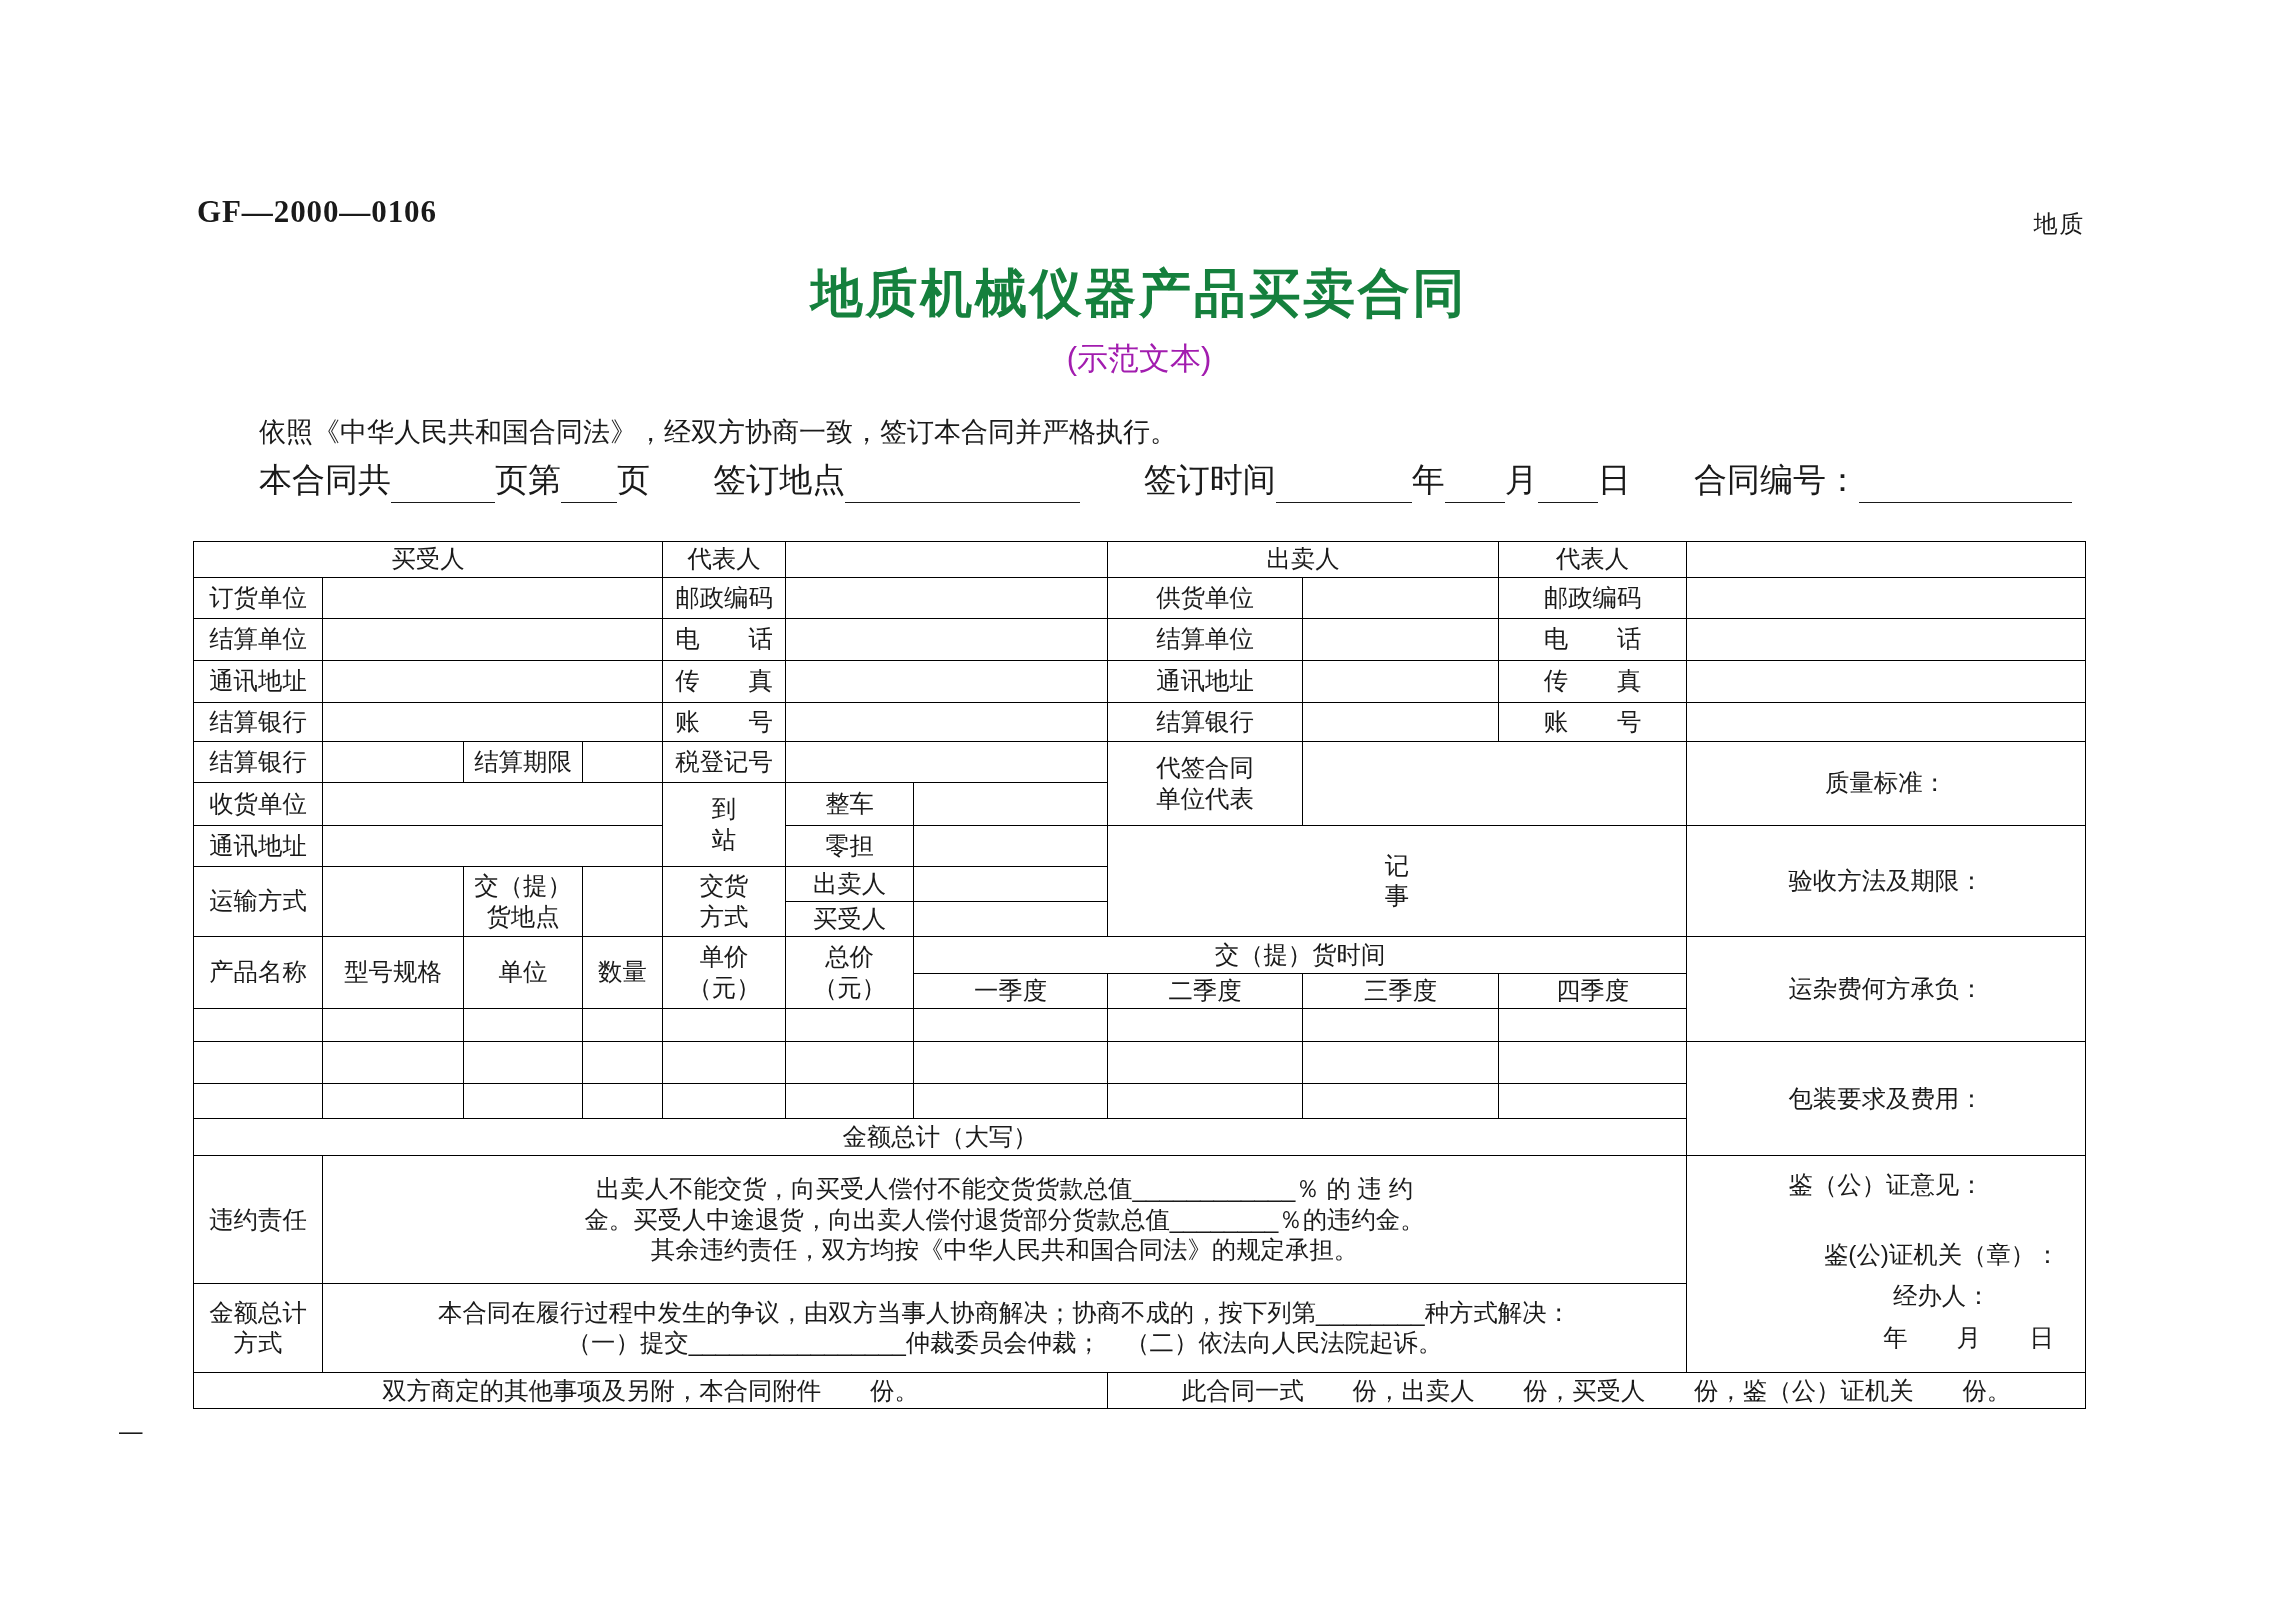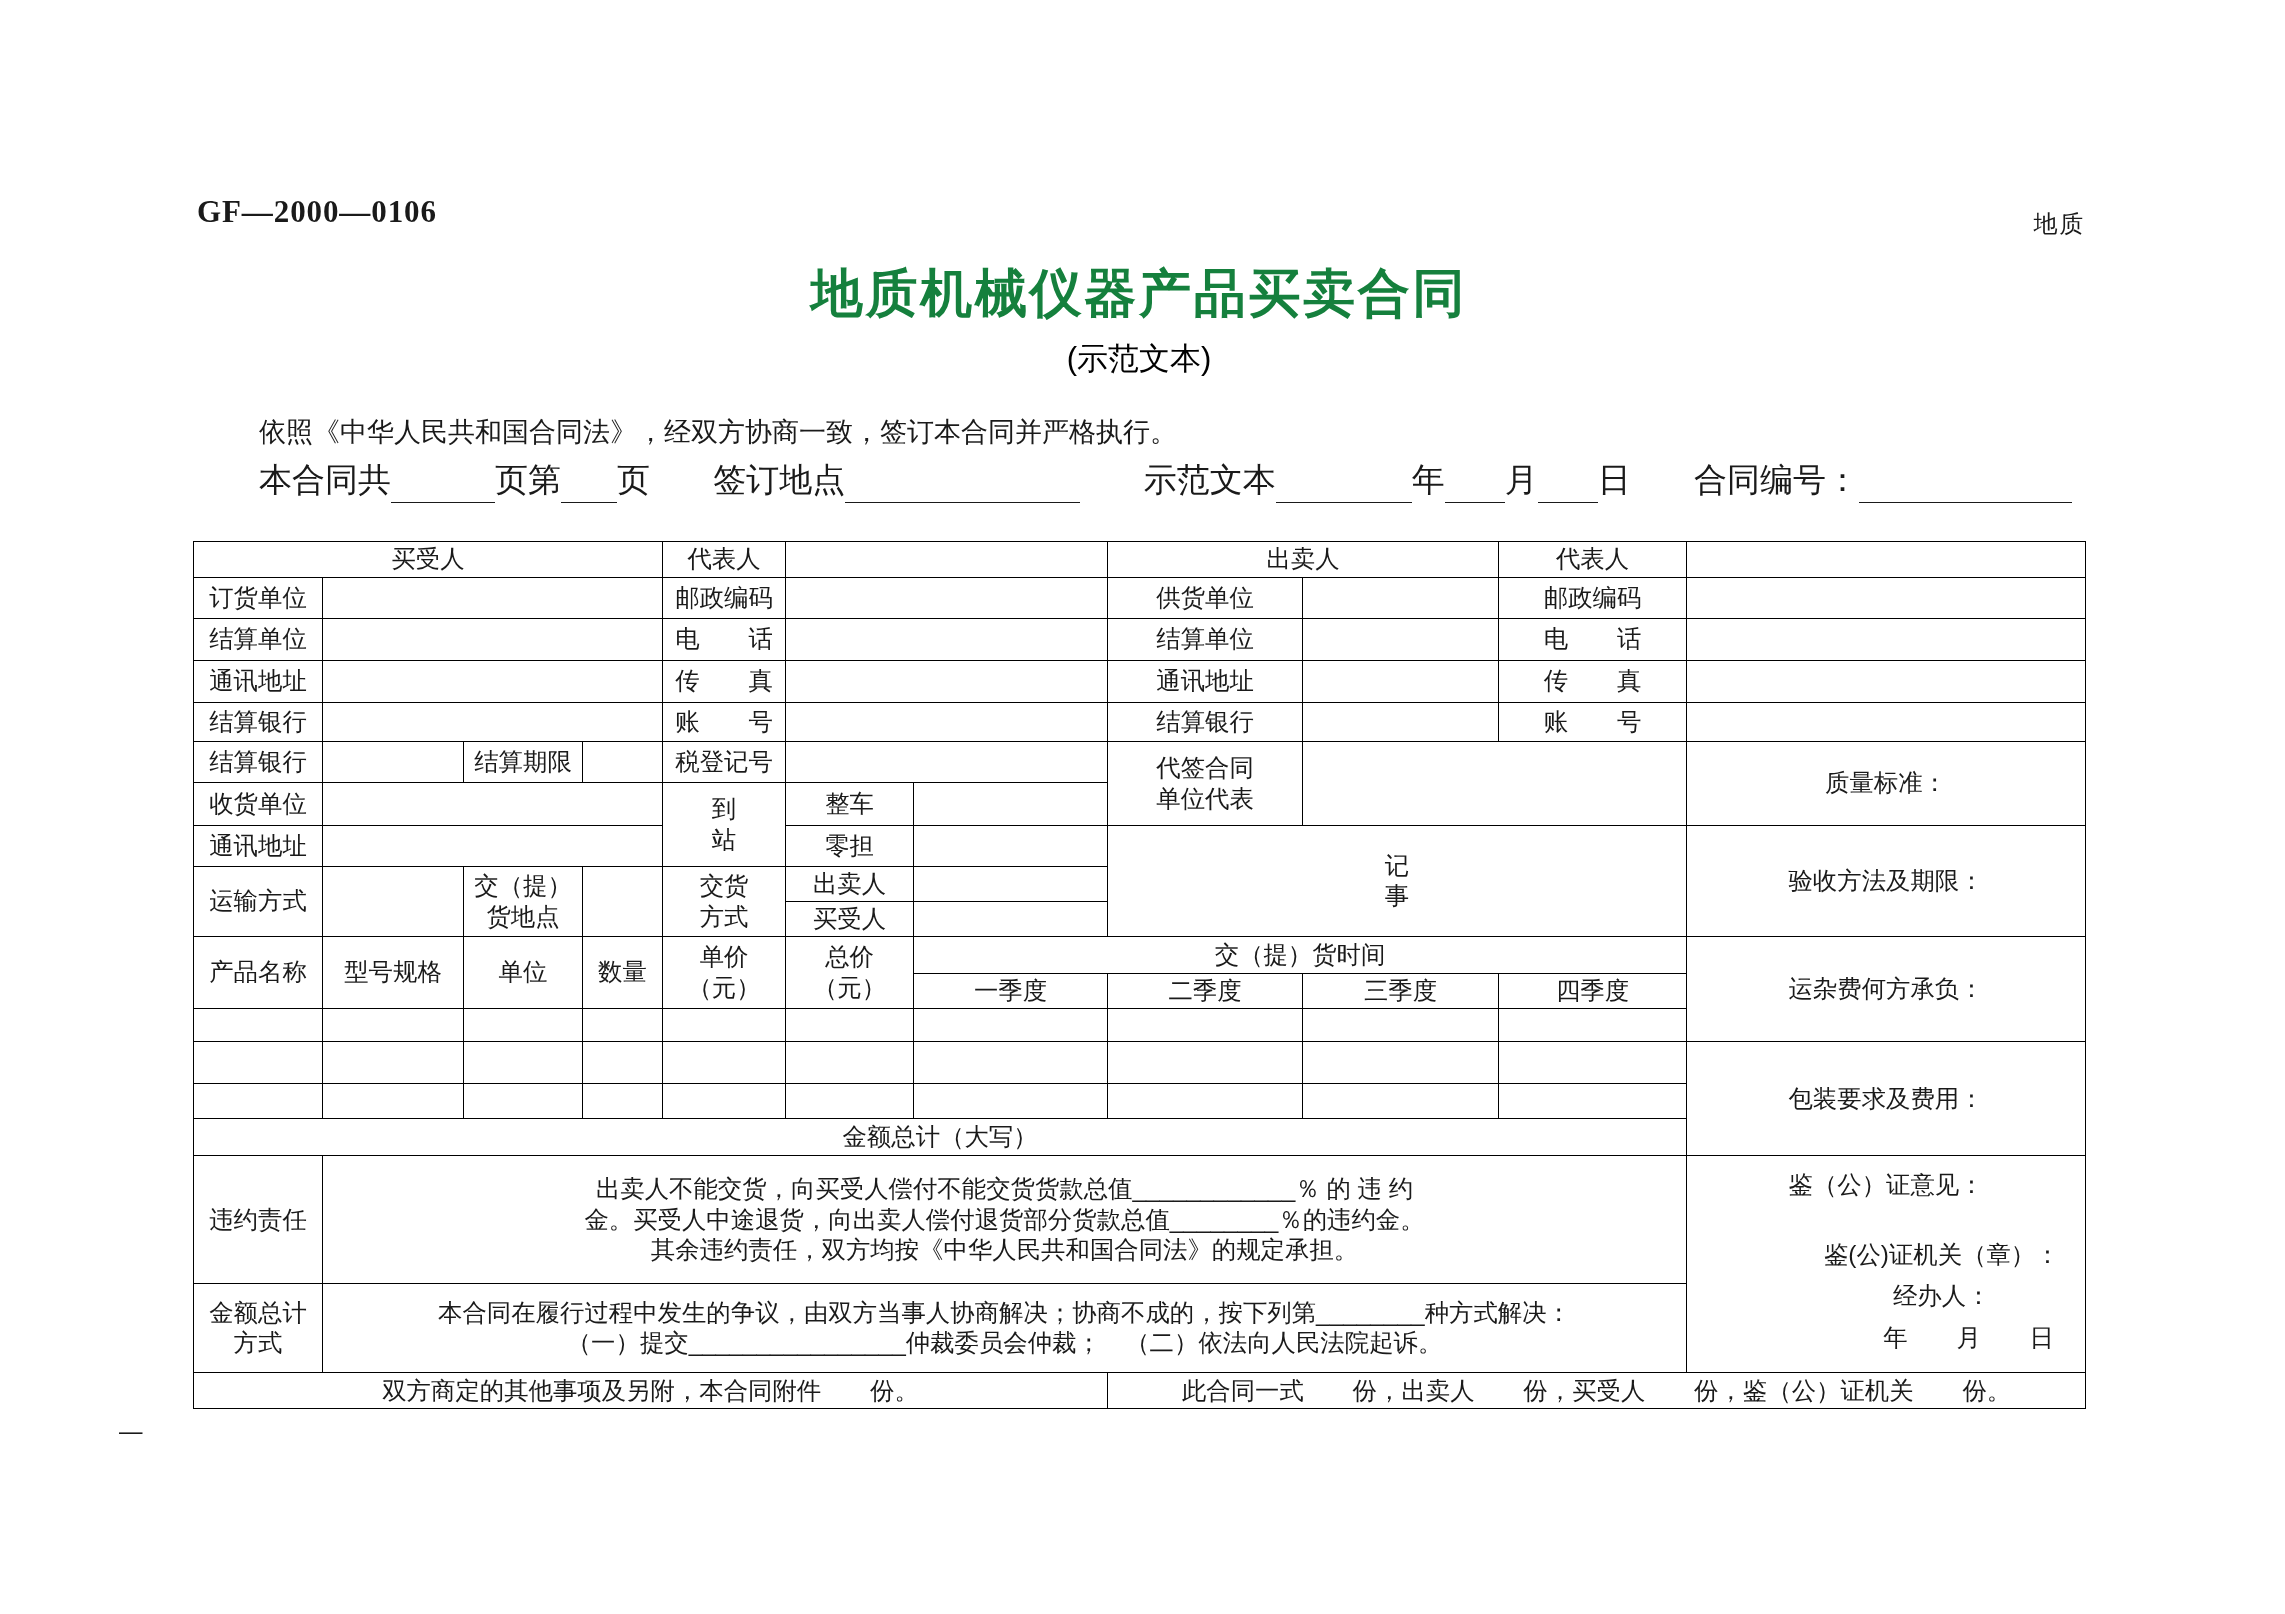--- a/index.html
+++ b/index.html
@@ -24,21 +24,21 @@
     position:absolute; right:200px; top:208px;
     font-size:24px; letter-spacing:1.8px;
   }
   .doc-title {
     position:absolute; left:193px; top:259px; width:1892px;
     text-align:center; font-size:52px; font-weight:600;
     color:#15803d; letter-spacing:2.7px;
   }
   .doc-subtitle {
     position:absolute; left:193px; top:338px; width:1892px;
-    text-align:center; font-size:31px; color:#000000;
+    text-align:center; font-size:31px; color:#a21caf;
   }
   .intro {
     position:absolute; left:259px; top:414px;
     font-size:27px;
   }
   .meta-line {
     position:absolute; left:259px; top:458px; width:1813px;
     display:flex; justify-content:space-between; align-items:baseline;
     font-size:33px; white-space:nowrap;
   }
@@ -88,21 +88,21 @@
 
   <div class="form-code">GF—2000—0106</div>
   <div class="category-tag">地质</div>
   <div class="doc-title">地质机械仪器产品买卖合同</div>
   <div class="doc-subtitle">(示范文本)</div>
   <div class="intro">依照《中华人民共和国合同法》，经双方协商一致，签订本合同并严格执行。</div>
 
   <div class="meta-line">
     <span><span>本合同共</span><span class="bl w115"></span><span>页第</span><span class="bl w62"></span><span>页</span></span>
     <span><span>签订地点</span><span class="bl w260"></span></span>
-    <span><span>示范文本</span><span class="bl w150"></span><span>年</span><span class="bl w66"></span><span>月</span><span class="bl w66"></span><span>日</span></span>
+    <span><span>签订时间</span><span class="bl w150"></span><span>年</span><span class="bl w66"></span><span>月</span><span class="bl w66"></span><span>日</span></span>
     <span><span>合同编号：</span><span class="bl w235"></span></span>
   </div>
 
   <table class="contract">
     <colgroup>
       <col style="width:129px">
         <col style="width:141px">
         <col style="width:119px">
         <col style="width:80px">
       <col style="width:123px">

